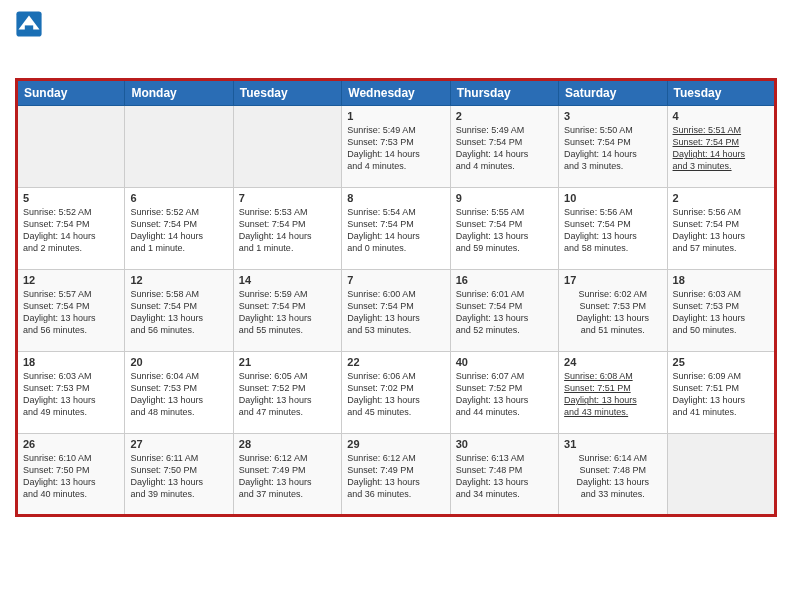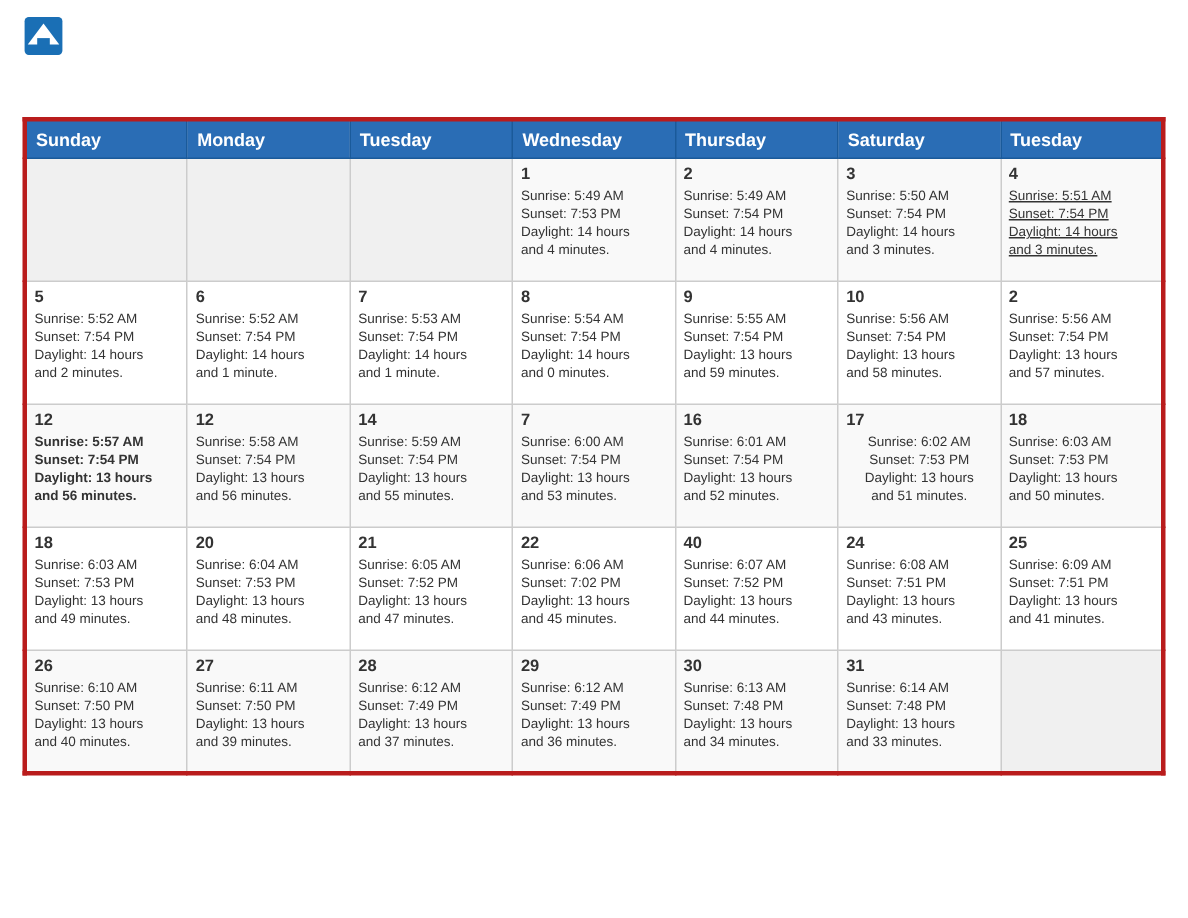--- a/index.html
+++ b/index.html
@@ -213,21 +213,21 @@
             <span class="day-number">2</span>
             <div class="day-info" style="white-space: pre-line;">Sunrise: 5:56 AM
 Sunset: 7:54 PM
 Daylight: 13 hours
 and 57 minutes.</div>
           </td>
         </tr>
         <tr>
           <td>
             <span class="day-number">12</span>
-            <div class="day-info" style="white-space: pre-line; font-weight: bold;">Sunrise: 5:57 AM
+            <div class="day-info" style="white-space: pre-line;">Sunrise: 5:57 AM
 Sunset: 7:54 PM
 Daylight: 13 hours
 and 56 minutes.</div>
           </td>
           <td>
             <span class="day-number">12</span>
             <div class="day-info" style="white-space: pre-line;">Sunrise: 5:58 AM
 Sunset: 7:54 PM
 Daylight: 13 hours
 and 56 minutes.</div>
@@ -299,21 +299,21 @@
           </td>
           <td>
             <span class="day-number">40</span>
             <div class="day-info" style="white-space: pre-line;">Sunrise: 6:07 AM
 Sunset: 7:52 PM
 Daylight: 13 hours
 and 44 minutes.</div>
           </td>
           <td>
             <span class="day-number">24</span>
-            <div class="day-info" style="white-space: pre-line;">Sunrise: 6:08 AM
+            <div class="day-info" style="white-space: pre-line; text-decoration: underline;">Sunrise: 6:08 AM
 Sunset: 7:51 PM
 Daylight: 13 hours
 and 43 minutes.</div>
           </td>
           <td>
             <span class="day-number">25</span>
             <div class="day-info" style="white-space: pre-line;">Sunrise: 6:09 AM
 Sunset: 7:51 PM
 Daylight: 13 hours
 and 41 minutes.</div>
@@ -350,21 +350,21 @@
           </td>
           <td>
             <span class="day-number">30</span>
             <div class="day-info" style="white-space: pre-line;">Sunrise: 6:13 AM
 Sunset: 7:48 PM
 Daylight: 13 hours
 and 34 minutes.</div>
           </td>
           <td>
             <span class="day-number">31</span>
-            <div class="day-info" style="white-space: pre-line;">Sunrise: 6:14 AM
+            <div class="day-info" style="white-space: pre-line; text-align: center;">Sunrise: 6:14 AM
 Sunset: 7:48 PM
 Daylight: 13 hours
 and 33 minutes.</div>
           </td>
           <td class="empty-cell"></td>
         </tr>
       </tbody>
   </table>
 </div>
 

